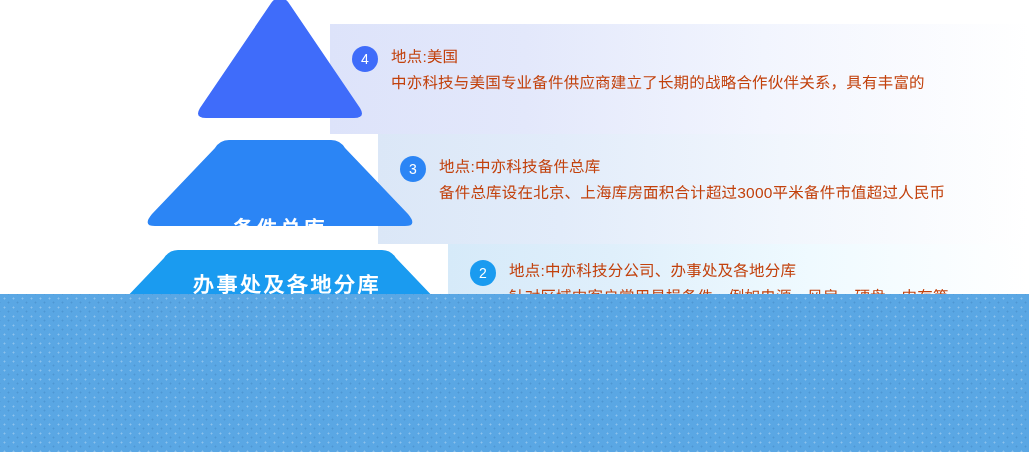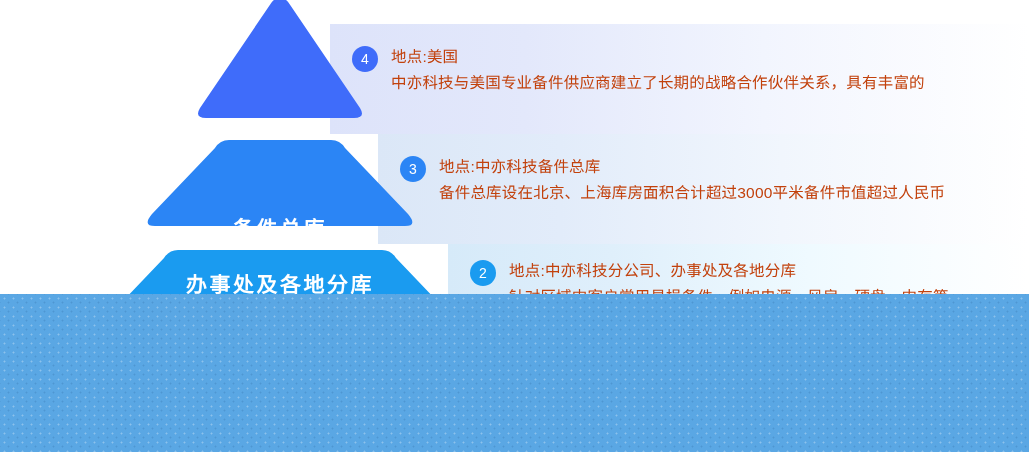--- a/index.html
+++ b/index.html
@@ -134,21 +134,21 @@
     z-index: 3;
     text-align: center;
   }
 
   #tier-4 { left: 190px; top: -8px; width: 180px; height: 134px; }
   #tier-3 { left: 139px; top: 136px; width: 282px; height: 100px; }
   #tier-2 { left: 88px; top: 246px; width: 384px; height: 100px; }
 
   #label-4 { left: 190px; top: 74px; width: 180px; }
   #label-3 { left: 139px; top: 180px; width: 282px; margin-top: 32px; }
-  #label-2 { left: 88px; top: 268px; width: 384px; text-decoration: underline; }
+  #label-2 { left: 95px; top: 268px; width: 384px; text-decoration: underline; }
 
   
   #overlay {
     position: absolute;
     left: 0;
     top: 294px;
     width: 1029px;
     height: 158px;
     z-index: 40;
     background-color: #5aa7e4;

